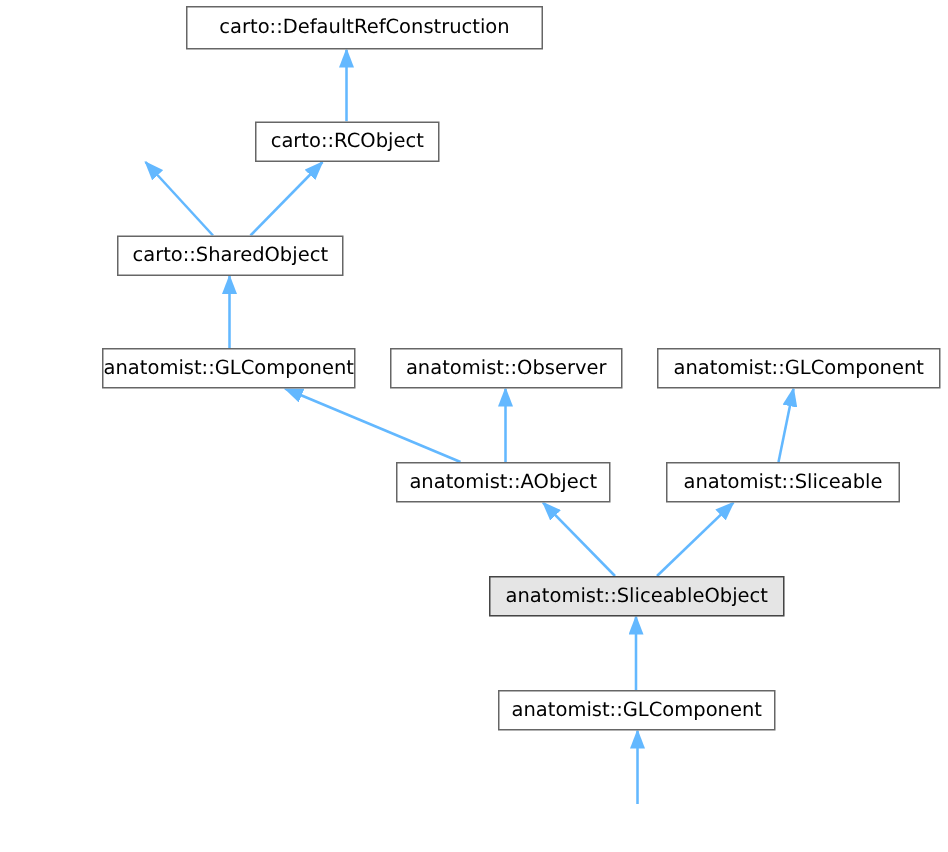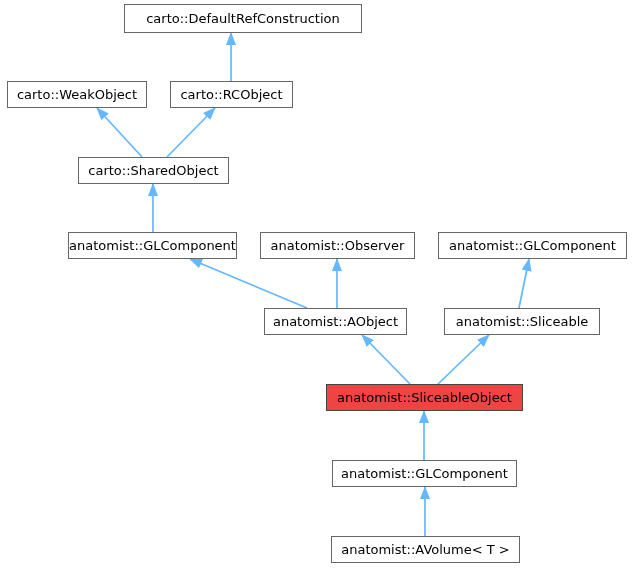--- a/index.html
+++ b/index.html
@@ -23,21 +23,21 @@
     color: #000000;
     display: flex;
     align-items: center;
     justify-content: center;
     font-size: 13px;
     line-height: 1;
     white-space: nowrap;
     cursor: pointer;
   }
   .node.highlighted {
-    background: #ef4444;
+    background: #e5e5e5;
     border-color: #454545;
     cursor: default;
   }
   svg.edges {
     position: absolute;
     left: 0;
     top: 0;
     width: 632px;
     height: 568px;
     pointer-events: none;
@@ -59,24 +59,22 @@
       <line x1="153" y1="232" x2="153" y2="184" stroke="#63b8ff" stroke-width="1.7" marker-end="url(#arrow)"></line>
       <line x1="307" y1="308" x2="190" y2="259" stroke="#63b8ff" stroke-width="1.7" marker-end="url(#arrow)"></line>
       <line x1="337" y1="308" x2="337" y2="259" stroke="#63b8ff" stroke-width="1.7" marker-end="url(#arrow)"></line>
       <line x1="519" y1="308" x2="529" y2="259" stroke="#63b8ff" stroke-width="1.7" marker-end="url(#arrow)"></line>
       <line x1="410" y1="384" x2="362" y2="335" stroke="#63b8ff" stroke-width="1.7" marker-end="url(#arrow)"></line>
       <line x1="438" y1="384" x2="489" y2="335" stroke="#63b8ff" stroke-width="1.7" marker-end="url(#arrow)"></line>
       <line x1="424" y1="460" x2="424" y2="411" stroke="#63b8ff" stroke-width="1.7" marker-end="url(#arrow)"></line>
       <line x1="425" y1="536" x2="425" y2="487" stroke="#63b8ff" stroke-width="1.7" marker-end="url(#arrow)"></line>
     </svg>
     <div class="node" style="left: 124px; top: 4px; width: 238px; height: 29px;">carto::DefaultRefConstruction</div>
-    <div class="node" style="left: 7px; top: 81px; width: 140px; height: 27px;">carto::WeakObject</div>
     <div class="node" style="left: 78px; top: 157px; width: 151px; height: 27px;">carto::SharedObject</div>
     <div class="node" style="left: 170px; top: 81px; width: 123px; height: 27px;">carto::RCObject</div>
     <div class="node" style="left: 68px; top: 232px; width: 169px; height: 27px;">anatomist::GLComponent</div>
     <div class="node" style="left: 438px; top: 232px; width: 189px; height: 27px;">anatomist::GLComponent</div>
     <div class="node" style="left: 260px; top: 232px; width: 155px; height: 27px;">anatomist::Observer</div>
     <div class="node" style="left: 264px; top: 308px; width: 143px; height: 27px;">anatomist::AObject</div>
     <div class="node" style="left: 444px; top: 308px; width: 156px; height: 27px;">anatomist::Sliceable</div>
     <div class="node highlighted" style="left: 326px; top: 384px; width: 197px; height: 27px;">anatomist::SliceableObject</div>
     <div class="node" style="left: 332px; top: 460px; width: 185px; height: 27px;">anatomist::GLComponent</div>
-    <div class="node" style="left: 331px; top: 536px; width: 189px; height: 27px;">anatomist::AVolume&lt; T &gt;</div>
   </div>
 
 </body></html>

